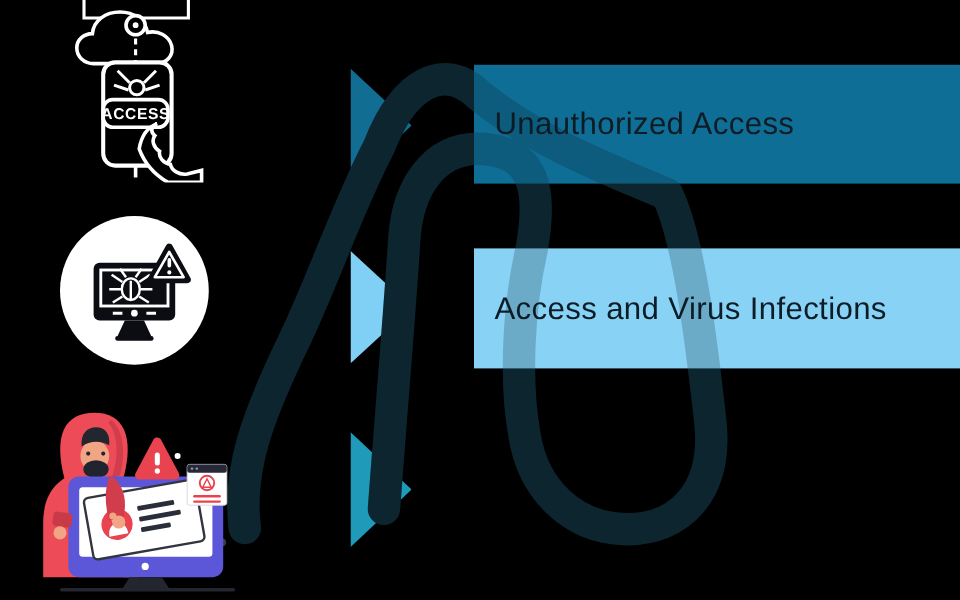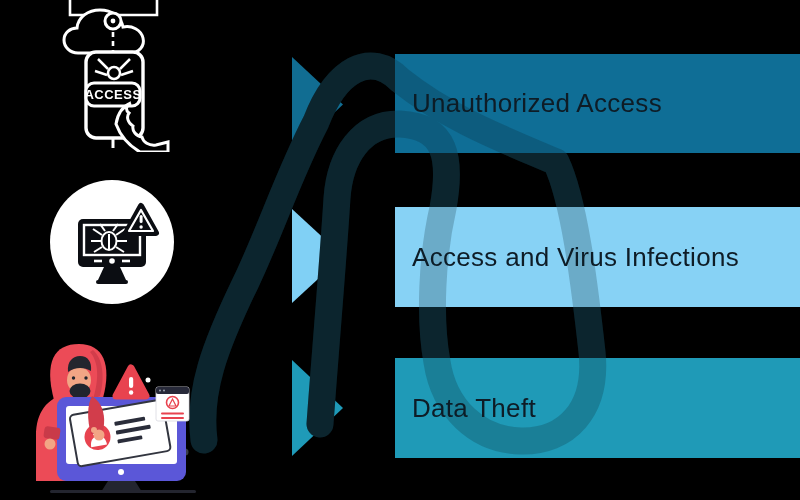--- a/index.html
+++ b/index.html
@@ -56,23 +56,20 @@
              C 362 123 340 156 337 198
              C 333 262 326 342 320 424" fill="none" stroke-width="27" stroke-linecap="round" stroke-linejoin="round" style="stroke: rgb(13, 39, 48);"></path>
   </svg>
 
   <div class="abs banner r1" style="background-color: rgb(15, 110, 150); color: rgb(14, 28, 38);">
     <span>Unauthorized Access</span>
   </div>
   <div class="abs banner r2" style="background-color: rgb(135, 210, 245); color: rgb(14, 28, 38);">
     <span>Access and Virus Infections</span>
   </div>
-  <div class="abs banner r3" style="background-color: rgb(31, 154, 183); color: rgb(14, 28, 38);">
-    <span>Data Theft</span>
-  </div>
 
   <svg class="abs decor decor-overlay" viewBox="0 0 800 500">
     <path d="M 204 440
              C 198 392 214 348 246 282
              C 272 227 288 176 316 122
              C 336 70 370 50 400 80
              C 450 120 510 142 556 162
              C 574 200 584 280 592 352
              C 598 410 566 442 521 441
              C 477 440 444 408 437 362

